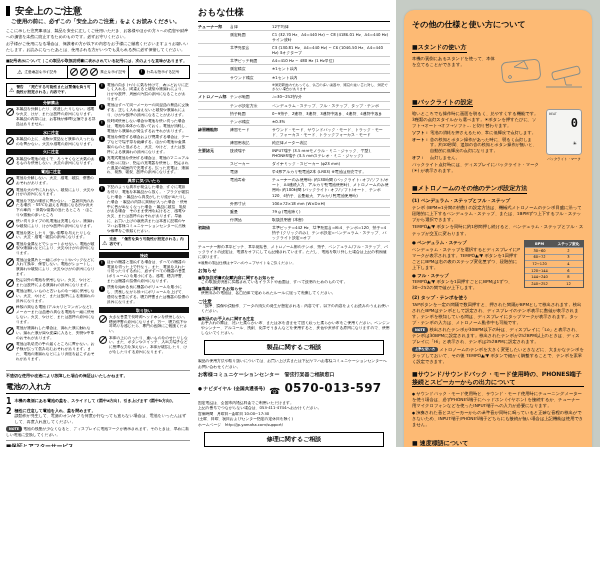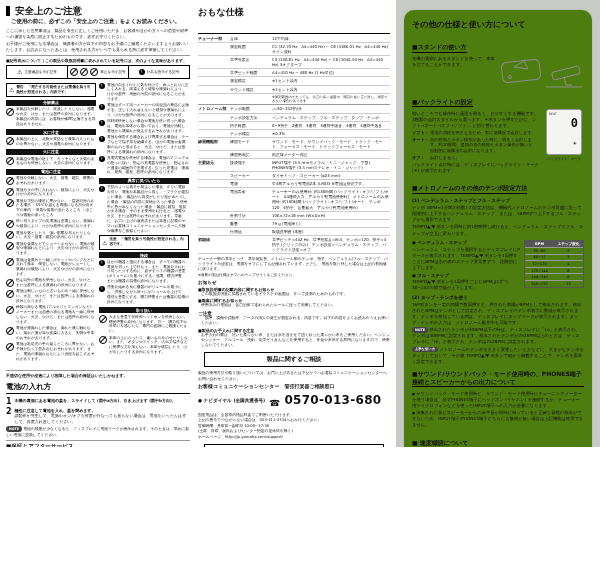--- a/index.html
+++ b/index.html
@@ -3,21 +3,21 @@
 <meta charset="utf-8">
 <style>
   html,body{margin:0;padding:0;}
   body{font-family:"DejaVu Sans",sans-serif;color:#111;}
   #page{position:relative;width:600px;height:447px;background:#fff;overflow:hidden;}
 
   
   .col-left{position:absolute;left:6px;top:6px;width:184px;height:560px;overflow:hidden;}
   .col-mid{position:absolute;left:198px;top:6px;width:192px;height:560px;overflow:hidden;}
   .panel-right{position:absolute;left:396px;top:0;width:204px;height:571px;background:#c6ccc5;}
-  .card{position:absolute;left:8px;top:10px;width:172px;height:531px;background:#4d7c0f;border-radius:10px;padding:9px 8px;overflow:hidden;box-shadow:0 0 2px rgba(0,0,0,.15);}
+  .card{position:absolute;left:8px;top:10px;width:172px;height:531px;background:#fdba74;border-radius:10px;padding:9px 8px;overflow:hidden;box-shadow:0 0 2px rgba(0,0,0,.15);}
 
   
   .l-title{border-left:4px solid #000;padding-left:5px;font-size:9.5px;font-weight:bold;line-height:1.1;}
   .l-sub{font-size:5.4px;font-weight:bold;margin:2px 0 3px 5px;}
   .l-p{font-size:4px;line-height:1.35;margin:2px 0;}
   .sym-title{font-size:3.9px;font-weight:bold;margin-top:3px;border-top:0.5px solid #999;padding-top:2px;}
   .legend{display:flex;border:0.6px solid #000;margin-top:2px;}
   .legend-cell{flex:1;display:flex;align-items:center;gap:2px;justify-content:center;padding:2px 1px;font-size:3.6px;border-right:0.6px solid #000;}
   .legend-cell:last-child{border-right:none;}
   .warn-glyph{font-size:6px;line-height:1;}
@@ -49,21 +49,21 @@
   .badge{display:inline-block;background:#444;color:#fff;border-radius:4px;font-size:3.3px;padding:0.5px 3px;font-weight:bold;vertical-align:top;}
   .note-line{font-size:3.8px;line-height:1.35;margin-top:2px;}
   .batt-art{width:62px;flex:0 0 auto;}
 
   .svc-title{font-size:5.6px;font-weight:bold;border-top:0.5px solid #999;padding-top:2px;margin-top:3px;}
   .svc-item{margin-top:1.5px;}
   .svc-lead{font-size:4.1px;font-weight:bold;}
   .svc-txt{font-size:3.8px;line-height:1.3;margin-left:4px;}
 
   
-  .m-title{font-size:9px;font-weight:bold;border-bottom:1.6px solid #000;padding-bottom:14px;}
+  .m-title{font-size:9px;font-weight:bold;border-bottom:1.6px solid #000;padding-bottom:2px;}
   .spec{margin-top:1px;}
   .spec-row{display:flex;border-bottom:0.4px solid #ccc;padding:1px 0;}
   .spec-g{width:32px;flex:0 0 auto;font-size:4px;font-weight:bold;}
   .spec-k{width:42px;flex:0 0 auto;font-size:3.9px;}
   .spec-v{flex:1;font-size:3.9px;line-height:1.3;}
   .spec-row[data-kind="note"]{border-bottom:0.4px solid #999;}
   .spec-row[data-kind="note"] .spec-v{font-size:3.4px;color:#222;}
   .m-p{font-size:3.8px;line-height:1.35;margin:2px 0;}
   .m-foot{font-size:3.6px;margin:2px 0 3px;}
   .m-h{font-size:4.6px;font-weight:bold;margin-top:3px;}
@@ -533,21 +533,21 @@
     <div class="m-bt">「故障、損傷や誤動作、データの消失の発生が想定される」内容です。以下の内容をよくお読みのうえお使いください。</div>
     <div class="m-bh">■製品のお手入れに関する注意</div>
     <div class="m-bt">お手入れの際は、乾いた柔らかい布、または水を含ませて固く絞った柔らかい布をご使用ください。ベンジンやシンナー、アルコール、洗剤、化学ぞうきんなどを使用すると、変色や変形する原因になりますので、使用しないでください。</div>
 
     <div class="box-head">製品に関するご相談</div>
     <div class="m-p">製品の使用方法や取り扱いについては、お買い上げ店または下記ヤマハお客様コミュニケーションセンターへお問い合わせください。</div>
     <div class="center-bold">お客様コミュニケーションセンター　管弦打楽器ご相談窓口</div>
     <div class="dial-row">
       <span class="dial-label">● ナビダイヤル (全国共通番号)</span>
       <span class="phone-ico"></span>
-      <span class="phone-num">0570-013-680</span>
+      <span class="phone-num">0570-013-597</span>
     </div>
     <div class="m-small">固定電話は、全国市内通話料金でご利用いただけます。</div>
     <div class="m-small">上記の番号でつながらない場合は、053-411-4744へおかけください。</div>
     <div class="m-small">営業時間　月曜日~金曜日 10:00~17:30</div>
     <div class="m-small">(土曜、日曜、祝日およびセンター指定の定休日を除く)</div>
     <div class="m-small">ホームページ　http://jp.yamaha.com/support/</div>
 
     <div class="box-head">修理に関するご相談</div>
     <div class="m-small">お買い上げ販売店にご相談ください。</div>
     <div class="m-small">※名称、住所、電話番号などは変更になる場合があります。</div>

